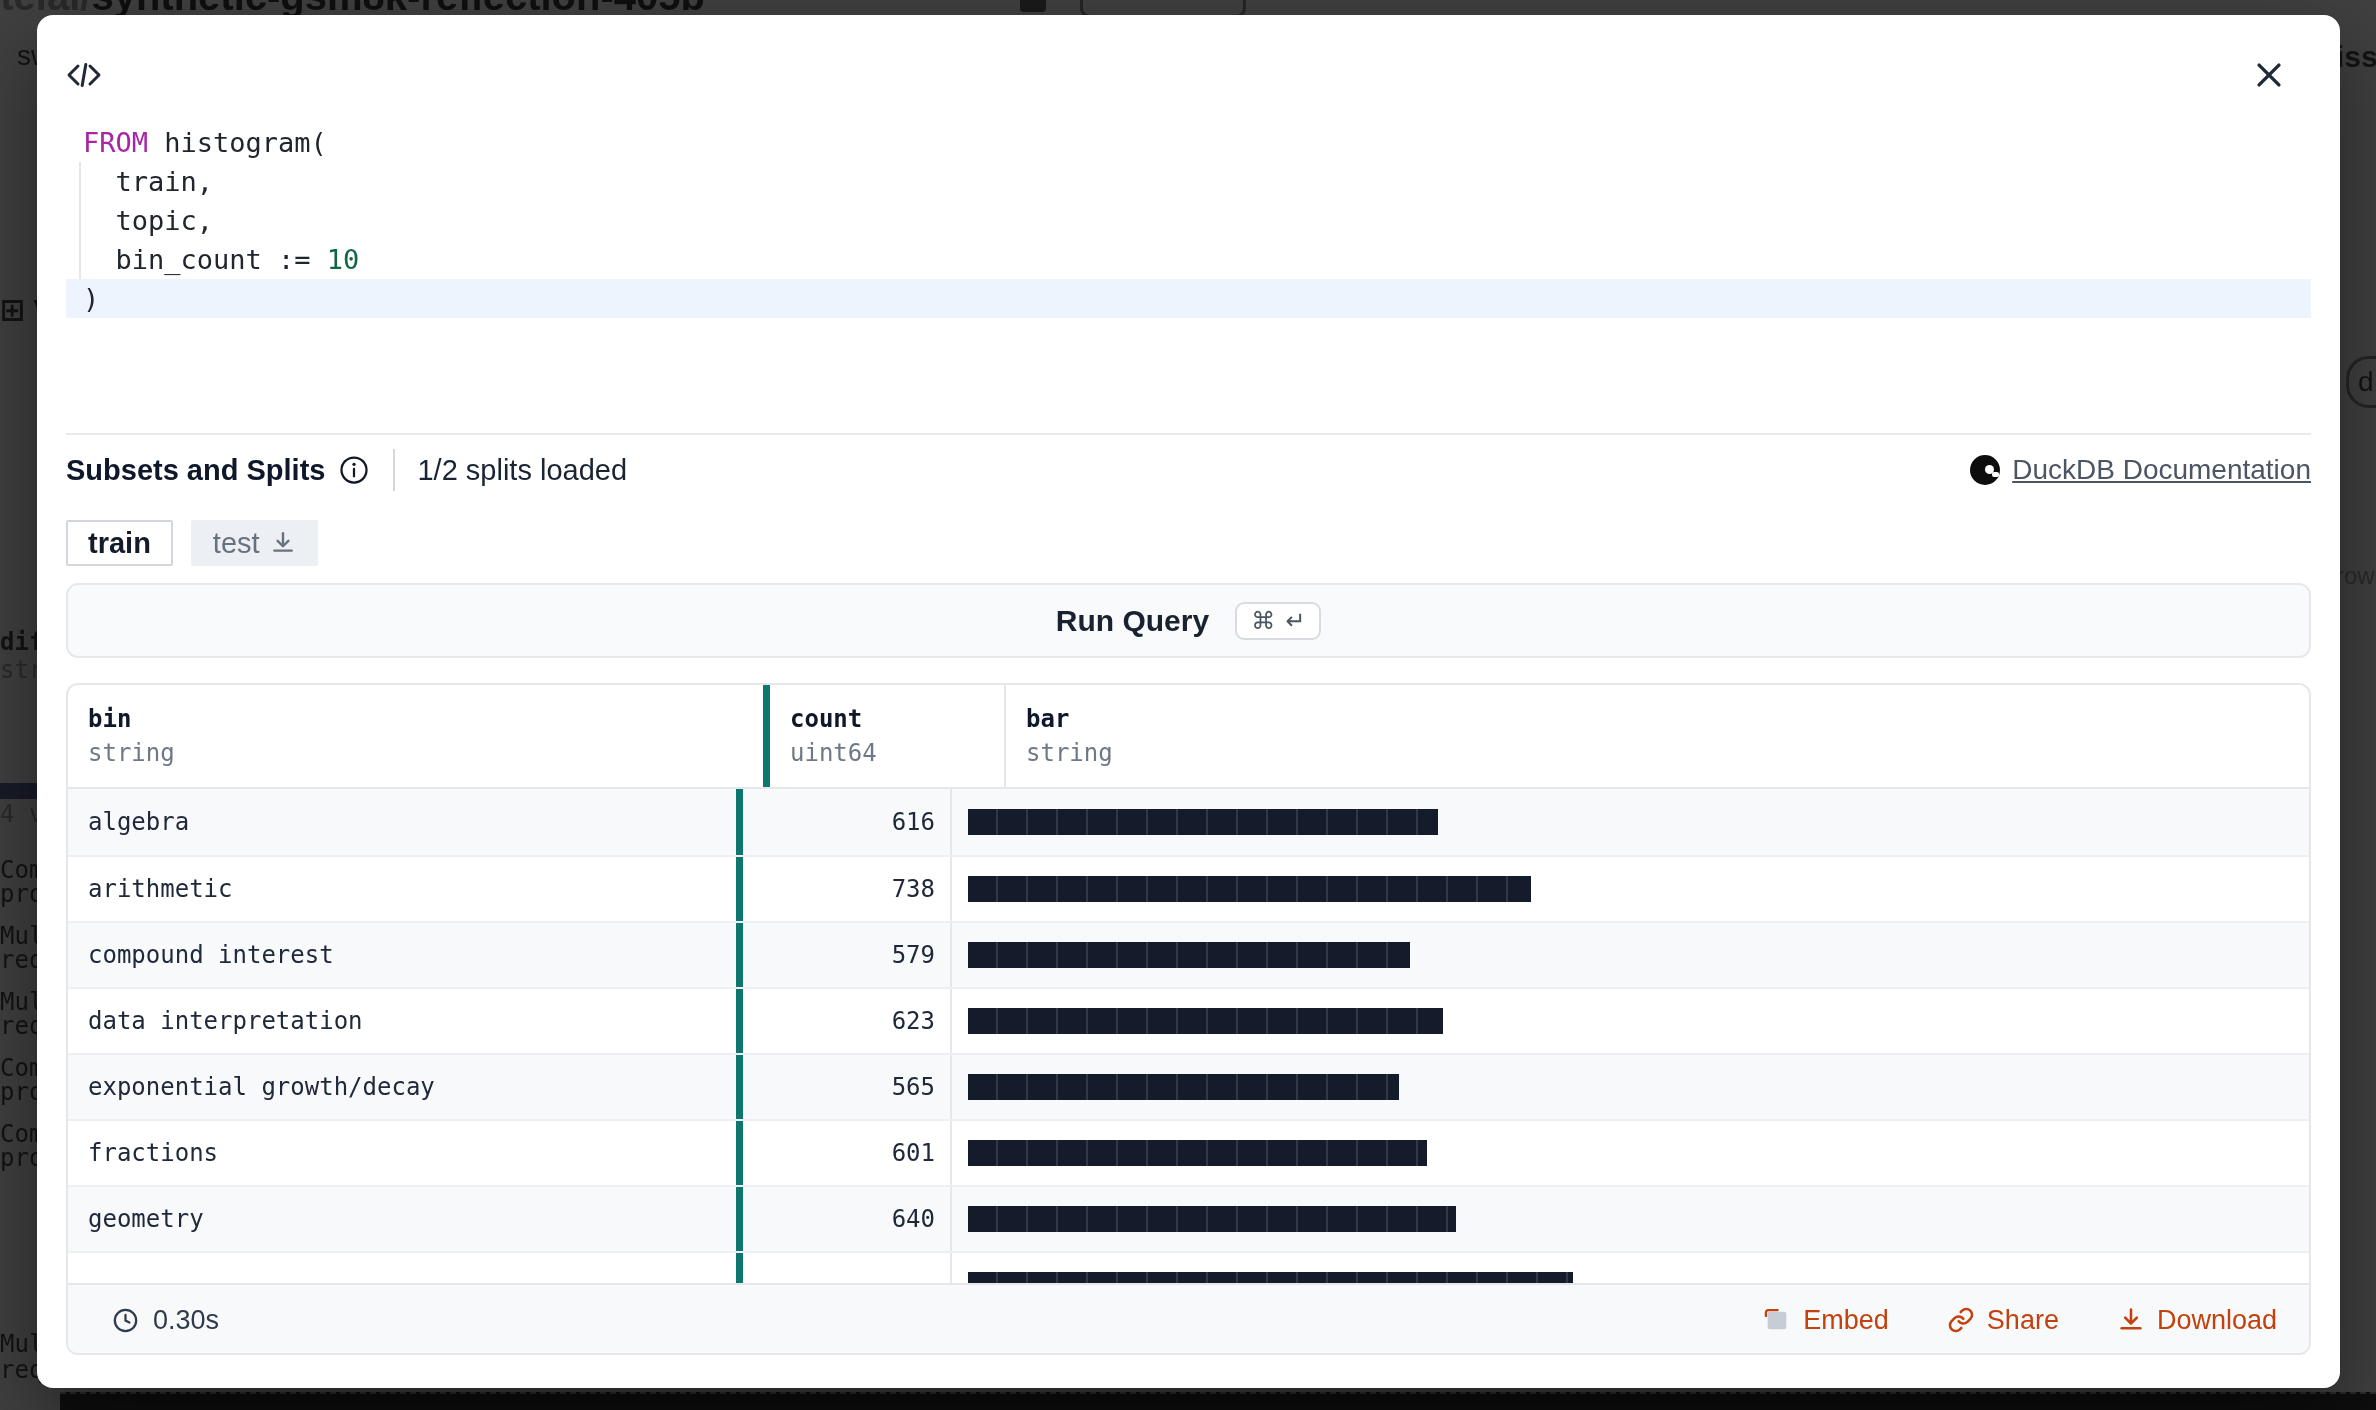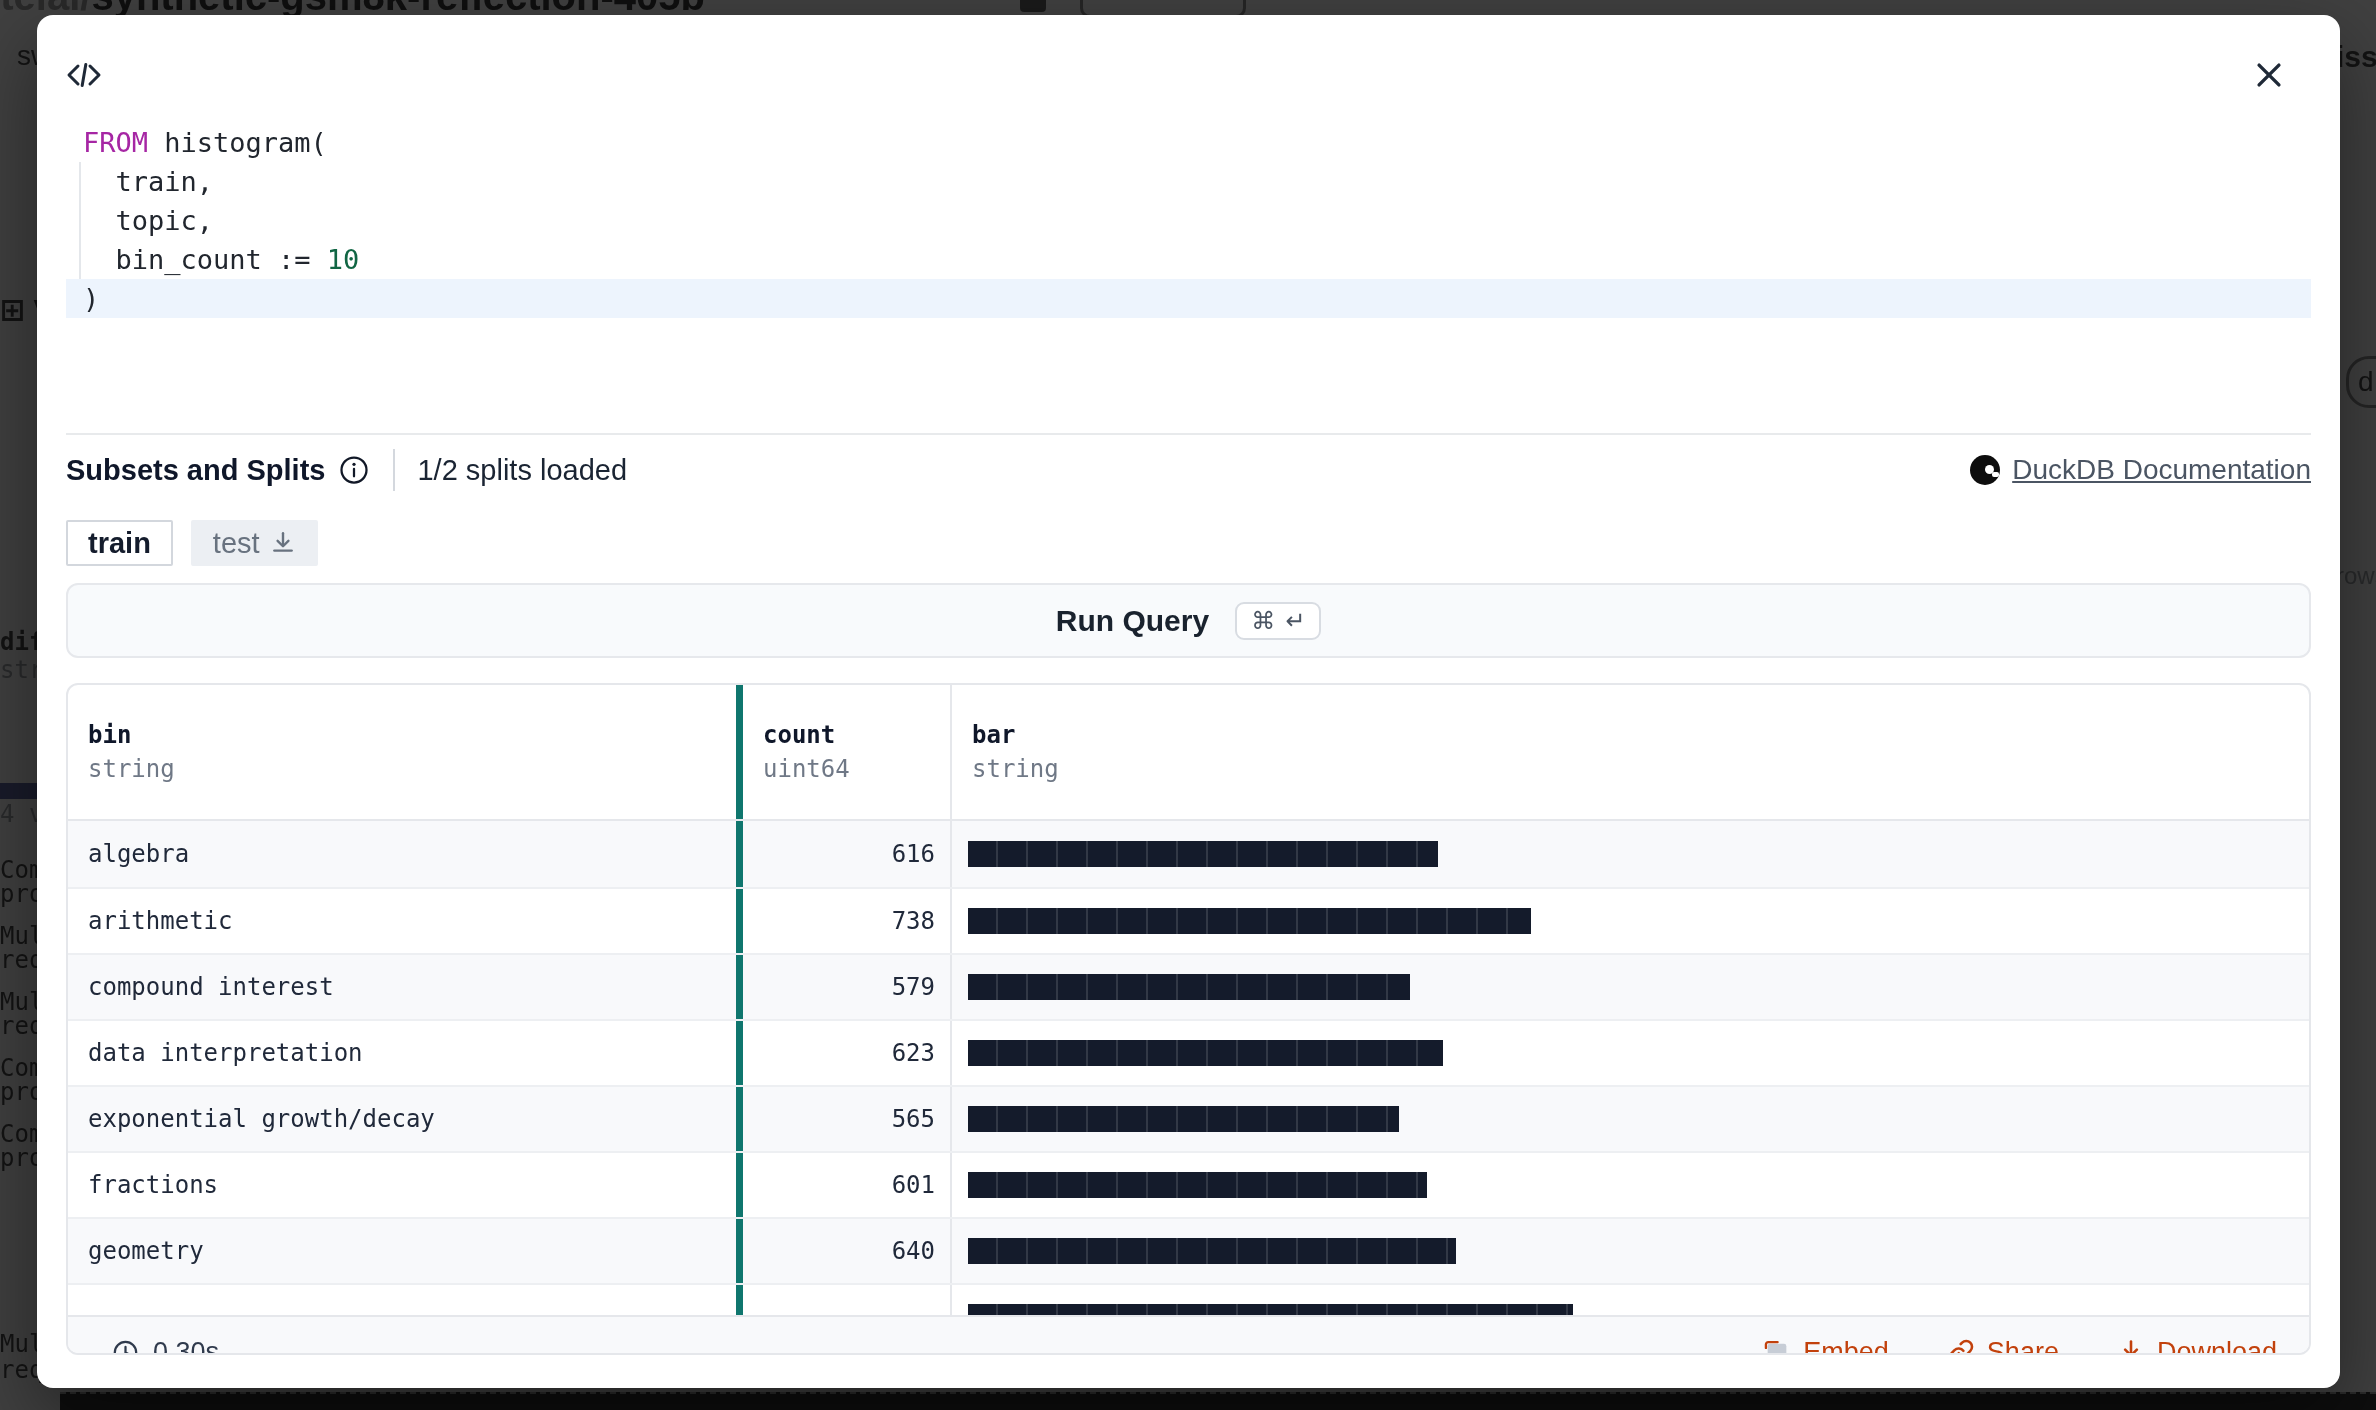--- a/index.html
+++ b/index.html
@@ -61,21 +61,21 @@
            border:2px solid #e6e8ec;border-radius:12px;box-sizing:border-box;display:flex;
            align-items:center;justify-content:center;gap:26px;cursor:pointer;}
   .run-label{font-size:30px;font-weight:700;color:#19222e;}
   .kbd{display:flex;align-items:center;gap:10px;background:#fff;border:2px solid #d8dce2;border-radius:9px;
        padding:3px 14px;font-size:24px;color:#4b5563;}
 
   
   .tbl{position:absolute;left:29px;top:668px;width:2245px;height:672px;border:2px solid #e5e7eb;
        border-radius:12px;box-sizing:border-box;overflow:hidden;background:#fff;
        font-family:"DejaVu Sans Mono","Liberation Mono",monospace;}
-  .t-head{display:flex;height:136px;box-sizing:border-box;border-bottom:2px solid #e5e7eb;}
+  .t-head{display:flex;height:104px;box-sizing:border-box;border-bottom:2px solid #e5e7eb;gap:27px;}
   .t-hcell{display:flex;flex-direction:column;justify-content:center;gap:6px;padding-left:20px;box-sizing:border-box;}
   .t-hcell .cname{font-size:24px;font-weight:700;color:#0f172a;}
   .t-hcell .ctype{font-size:24px;color:#6f7886;}
   .col1{width:668px;flex:0 0 auto;}
   .col2{width:214px;flex:0 0 auto;border-left:7px solid #0f766e;box-sizing:border-box;}
   .col3{flex:1 1 auto;border-left:2px solid #e5e7eb;box-sizing:border-box;}
   .t-body{height:494px;overflow:hidden;}
   .t-row{display:flex;height:66px;box-sizing:border-box;border-top:2px solid #edeff2;}
   .t-row:first-child{border-top:none;}
   .t-row.odd{background:#f8f9fb;}

